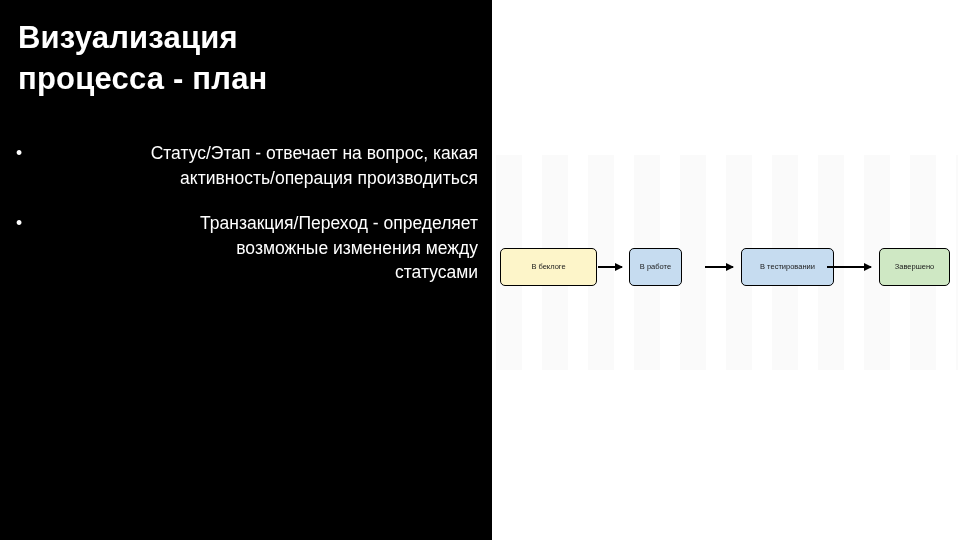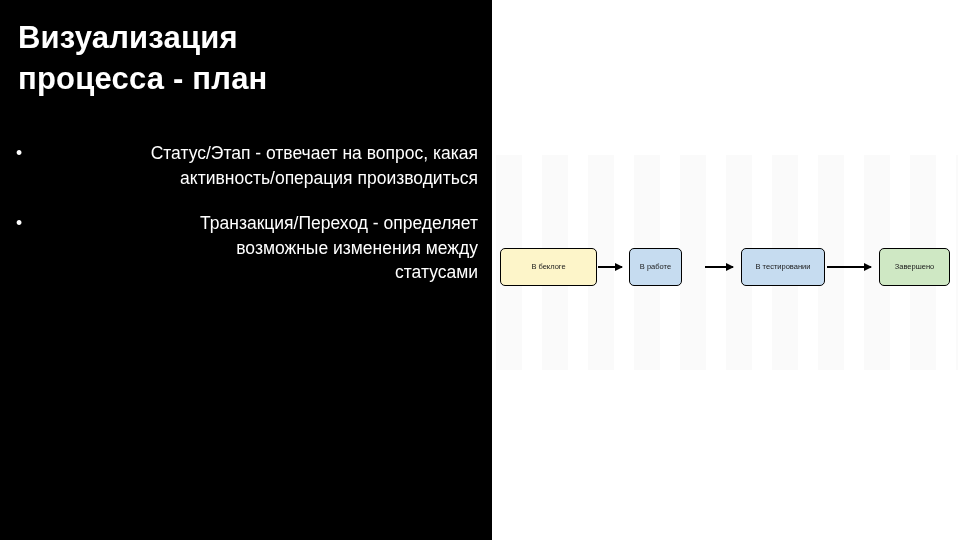--- a/index.html
+++ b/index.html
@@ -109,21 +109,21 @@
     align-items: center;
     justify-content: center;
     font-size: 7.5px;
     color: #1a1a1a;
     text-align: center;
     line-height: 1.1;
     padding: 8px 3px;
   }
   .node.n0 { left: 8px;   width: 97px; background: #fdf5c9; }
   .node.n1 { left: 137px; width: 53px; background: #c6dcf0; }
-  .node.n2 { left: 249px; width: 84px; background: #c6dcf0; }
+  .node.n2 { left: 249px; width: 93px; background: #c6dcf0; }
   .node.n3 { left: 387px; width: 71px; background: #cfe8c4; }
 
   .arrow {
     position: absolute;
     top: 266px;
     height: 2px;
     background: #000000;
   }
   .arrow::after {
     content: "";

